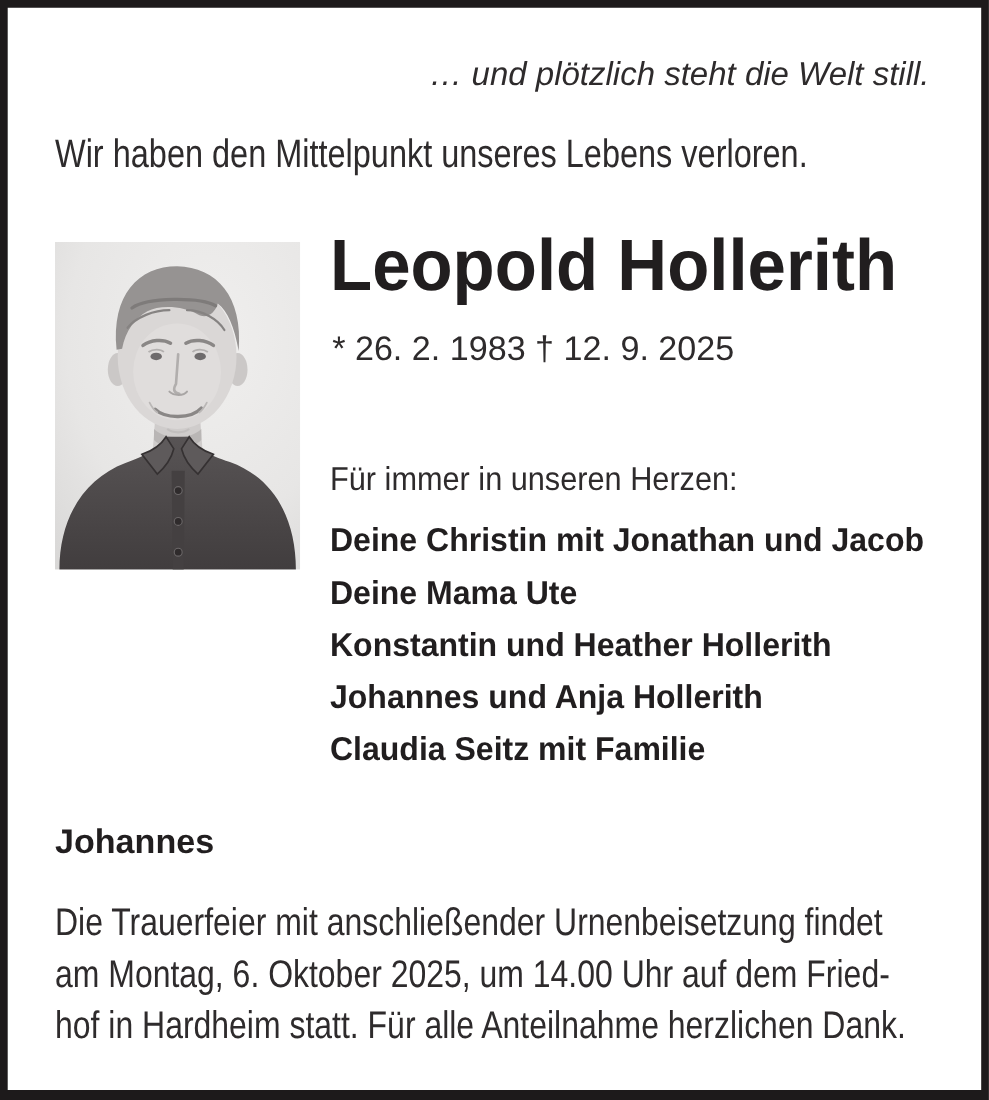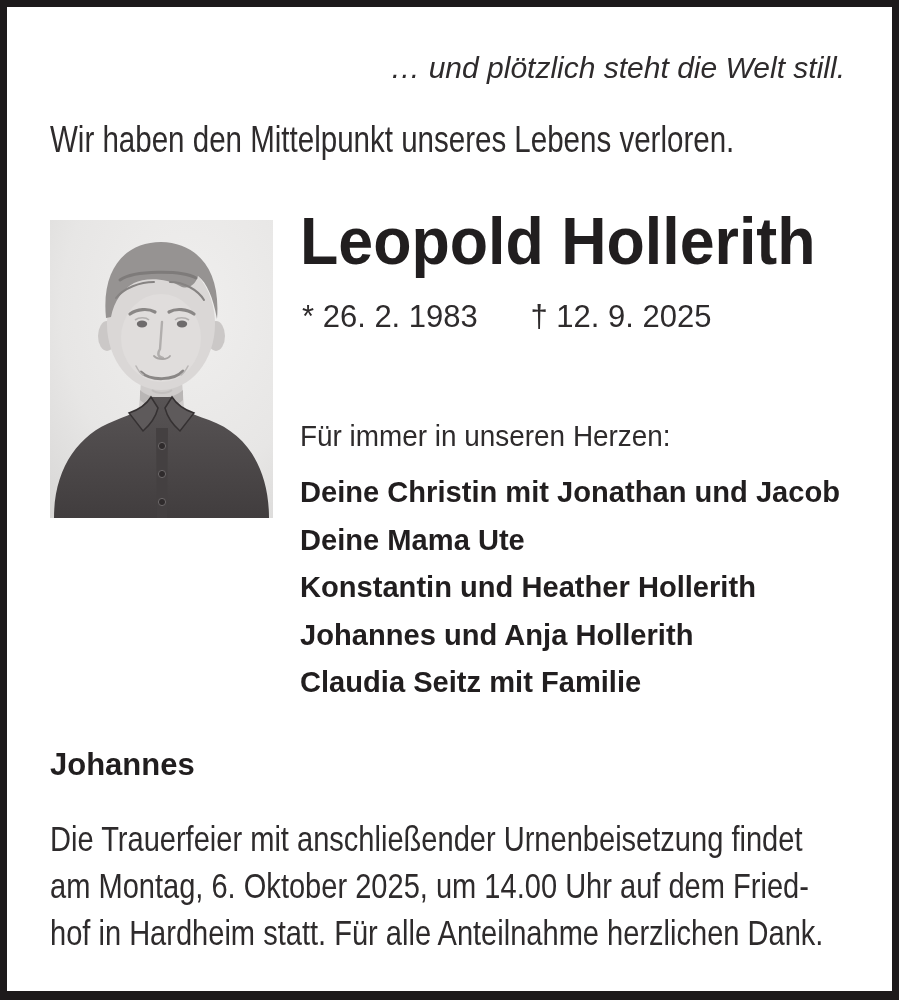--- a/index.html
+++ b/index.html
@@ -48,21 +48,21 @@
     white-space:nowrap;
     transform:scaleX(0.95);
     transform-origin:0 0;
     line-height:1;
   }
   .dates{
     top:292px;left:295px;
     font-size:31px;color:var(--ink);
     white-space:nowrap;
   }
-  .dates .death{margin-left:44px;}
+  .dates .death{}
   .farewell{
     top:412px;left:293px;
     font-size:30px;color:var(--ink);
     white-space:nowrap;
     transform:scaleX(0.93);
     transform-origin:0 0;
   }
   .mourners{
     top:461px;left:293px;
     font-size:30px;font-weight:bold;

